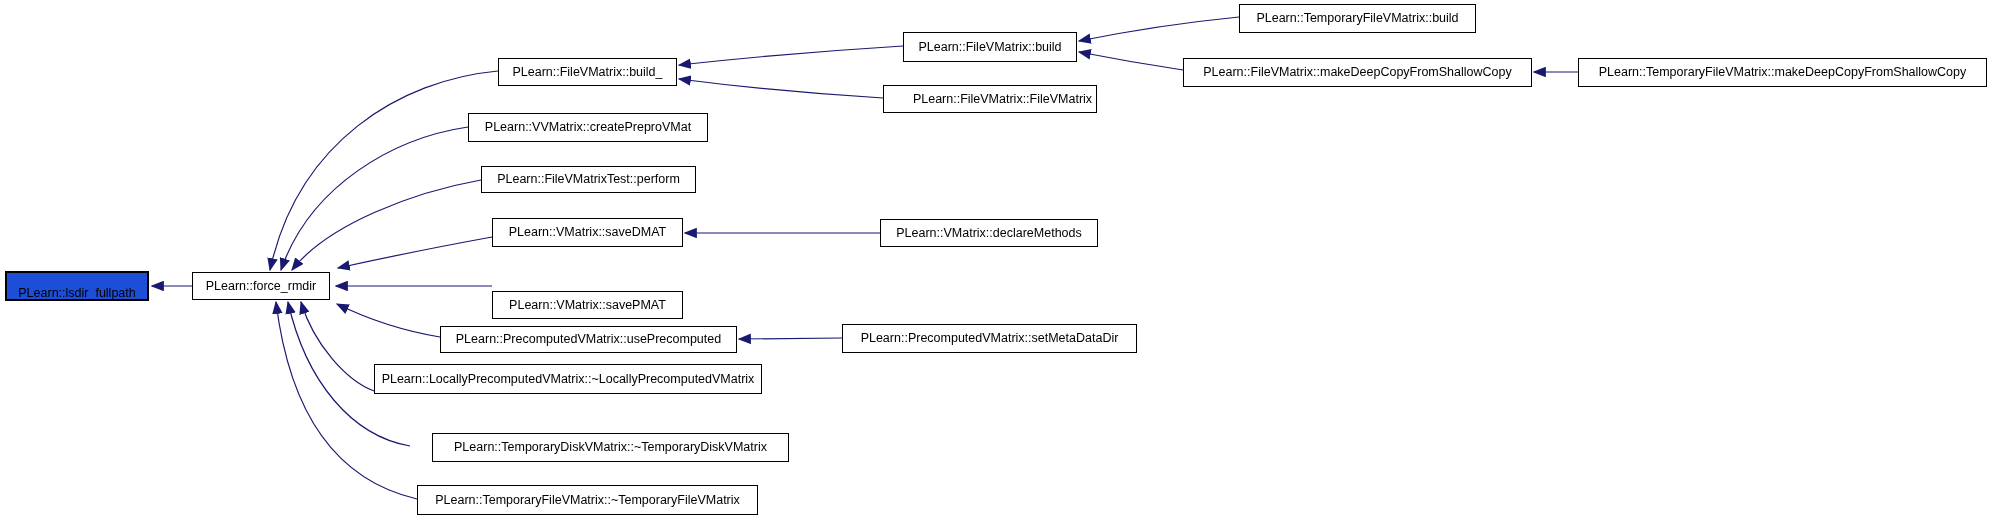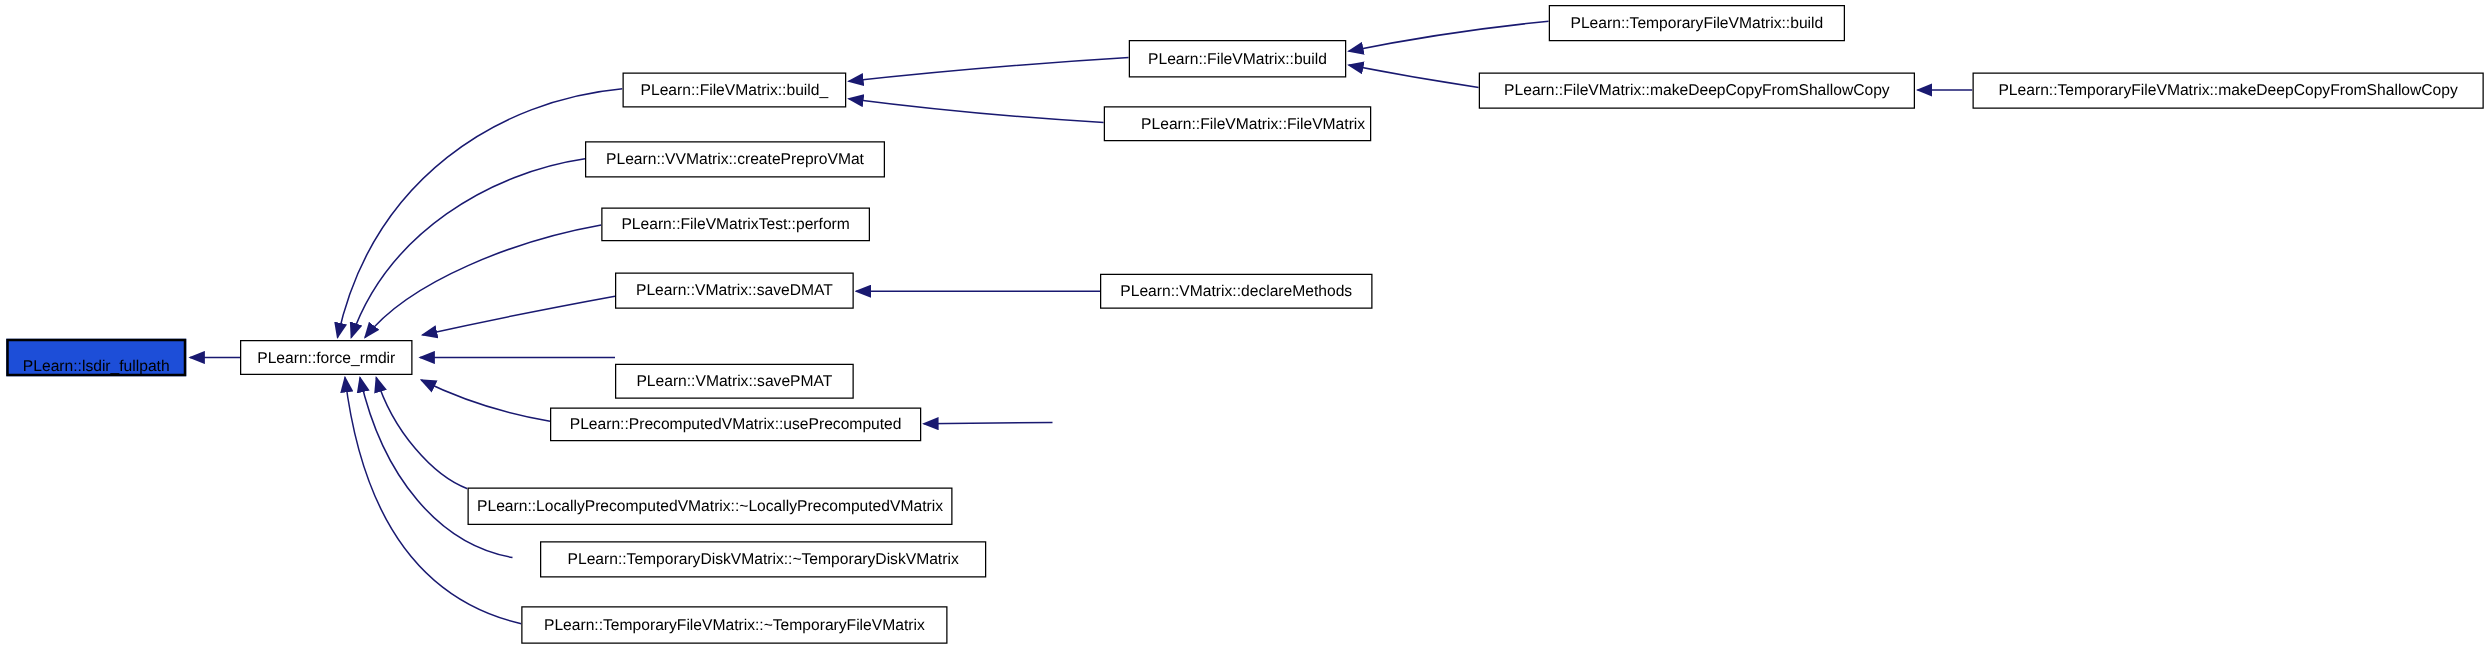--- a/index.html
+++ b/index.html
@@ -97,38 +97,41 @@
     </div>
   <div class="node" style="left: 492px; top: 218px; width: 191px; height: 29px;">
       <span>PLearn::VMatrix::saveDMAT</span>
     </div>
   <div class="node" style="left: 492px; top: 271px; width: 191px; height: 28px; margin-top: 20px;">
       <span>PLearn::VMatrix::savePMAT</span>
     </div>
   <div class="node" style="left: 440px; top: 326px; width: 297px; height: 27px;">
       <span>PLearn::PrecomputedVMatrix::usePrecomputed</span>
     </div>
-  <div class="node" style="left: 374px; top: 390px; width: 388px; height: 30px; text-align: center;">
+  <div class="node" style="left: 374px; top: 364px; width: 388px; height: 30px; text-align: center;">
       <span>PLearn::LocallyPrecomputedVMatrix::~LocallyPrecomputedVMatrix</span>
     </div>
   <div class="node" style="left: 432px; top: 433px; width: 357px; height: 29px;">
       <span>PLearn::TemporaryDiskVMatrix::~TemporaryDiskVMatrix</span>
     </div>
   <div class="node" style="left: 417px; top: 485px; width: 341px; height: 30px;">
       <span>PLearn::TemporaryFileVMatrix::~TemporaryFileVMatrix</span>
     </div>
   <div class="node" style="left: 903px; top: 32px; width: 174px; height: 30px;">
       <span>PLearn::FileVMatrix::build</span>
     </div>
   <div class="node" style="left: 883px; top: 85px; width: 214px; height: 28px; padding-left: 25px;">
       <span>PLearn::FileVMatrix::FileVMatrix</span>
     </div>
   <div class="node" style="left: 880px; top: 219px; width: 218px; height: 28px;">
       <span>PLearn::VMatrix::declareMethods</span>
     </div>
+  <div class="node" style="left: 842px; top: 324px; width: 295px; height: 29px;">
+      <span>PLearn::PrecomputedVMatrix::setMetaDataDir</span>
+    </div>
   <div class="node" style="left: 1239px; top: 4px; width: 237px; height: 29px;">
       <span>PLearn::TemporaryFileVMatrix::build</span>
     </div>
   <div class="node" style="left: 1183px; top: 58px; width: 349px; height: 29px;">
       <span>PLearn::FileVMatrix::makeDeepCopyFromShallowCopy</span>
     </div>
   <div class="node" style="left: 1578px; top: 58px; width: 409px; height: 29px;">
       <span>PLearn::TemporaryFileVMatrix::makeDeepCopyFromShallowCopy</span>
     </div>
 

